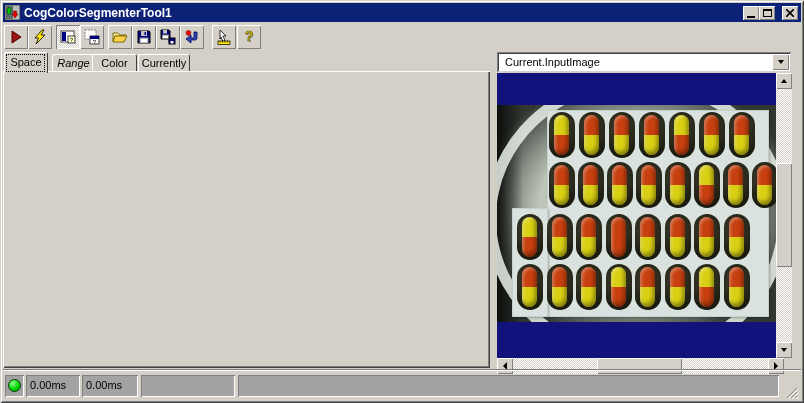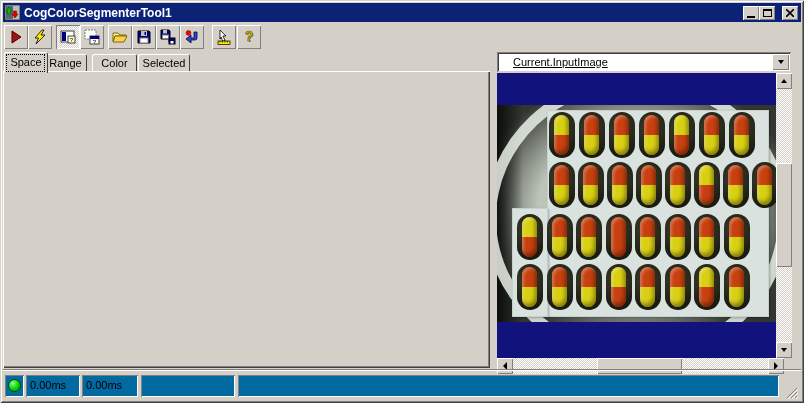--- a/index.html
+++ b/index.html
@@ -43,41 +43,41 @@
   .tri-up{width:0;height:0;border-left:3px solid transparent;border-right:3px solid transparent;border-bottom:4px solid #808080;}
   .tri-down{width:0;height:0;border-left:3px solid transparent;border-right:3px solid transparent;border-top:4px solid #808080;}
   .tri-up.black{border-bottom-color:#000;}
   .tri-down.black{border-top-color:#000;}
   .tri-left{width:0;height:0;border-top:4px solid transparent;border-bottom:4px solid transparent;border-right:4px solid #000;}
   .tri-right{width:0;height:0;border-top:4px solid transparent;border-bottom:4px solid transparent;border-left:4px solid #000;}
   .btn{position:absolute;top:338px;height:23px;text-align:center;padding-top:5px;cursor:default;}
   
   .combo{left:497px;top:52px;width:294px;height:20px;background:#fff;
     box-shadow: inset 1px 1px 0 #808080, inset -1px -1px 0 #d4d0c8, inset 2px 2px 0 #404040;}
-  .combotext{position:absolute;left:16px;top:4px;text-decoration:underline;}
+  .combotext{position:absolute;left:8px;top:4px;}
   .combobtn{position:absolute;right:2px;top:2px;width:17px;height:16px;display:flex;align-items:center;justify-content:center;}
   .viewer{left:497px;top:73px;width:279px;height:285px;background:#12127c;overflow:hidden;}
   .photo{position:absolute;left:0;top:32px;width:279px;height:217px;overflow:hidden;
     background:
       linear-gradient(90deg, rgba(8,10,8,0.92) 0px, rgba(8,10,8,0) 26px),
       radial-gradient(ellipse 170px 140px at 140px 105px, rgba(0,0,0,0) 58%, rgba(14,19,15,0.8) 96%),
       #bdc4b8;}
   .ring{position:absolute;left:-12px;top:-30px;width:304px;height:287px;border-radius:50%;
     border:11px solid rgba(233,240,230,0.85);}
   .pack{position:absolute;background:#d9e2de;border:1px solid #c6d0cc;box-shadow:1px 1px 2px rgba(0,0,0,0.25);}
   .well{position:absolute;width:26px;height:46px;border-radius:13px;
     background:radial-gradient(circle at 40% 35%, #3c3c2c, #1b1b10 75%);}
   .capsule{position:absolute;left:5px;top:3px;width:15px;height:40px;border-radius:8px;
     box-shadow: inset -2px -3px 4px rgba(0,0,0,0.4), inset 2px 2px 3px rgba(255,255,255,0.30);}
   
   .sbbtn{display:flex;align-items:center;justify-content:center;}
   .vscroll{left:776px;top:73px;width:16px;height:285px;}
   .hscroll{left:497px;top:358px;width:287px;height:16px;}
   
-  .statuspanel{position:absolute;top:375px;height:22px;background:#0369a1;
+  .statuspanel{position:absolute;top:375px;height:22px;background:#a3a3a3;
     box-shadow: inset 1px 1px 0 #808080, inset -1px -1px 0 #fff;padding:4px 0 10px 4px;}
   .led{position:absolute;left:8px;top:379px;width:13px;height:13px;border-radius:50%;
     border:1px solid #003c00;background:radial-gradient(circle at 35% 30%, #8cff8c, #00d400 55%, #009600);}
   .sep-line{left:3px;top:369px;width:798px;height:2px;border-top:1px solid #808080;border-bottom:1px solid #fff;}
   .minisep{position:absolute;top:79px;width:2px;height:17px;border-left:1px solid #808080;border-right:1px solid #fff;}
   .grip{position:absolute;left:786px;top:387px;width:12px;height:12px;}
 </style>
 </head>
 <body>
 
@@ -174,28 +174,28 @@
     <svg width="16" height="16">
       <text x="9" y="13" font-size="14" font-weight="bold" text-anchor="middle" fill="#808080">?</text>
       <text x="8" y="12" font-size="14" font-weight="bold" text-anchor="middle" fill="#c8b400" stroke="#6a5e00" stroke-width="0.5">?</text>
     </svg>
   </div>
 
   <div class="tab active" style="left:4px;width:44px;">
     <div class="tabfocus"></div>
     <span>Space</span>
   </div>
-  <div class="tab" style="left:44px;width:43px;">
+  <div class="tab" style="left:52px;width:43px;font-style:italic;">
     <span>Range</span>
   </div>
   <div class="tab" style="left:92px;width:45px;">
     <span>Color</span>
   </div>
   <div class="tab" style="left:138px;width:52px;">
-    <span>Selected</span>
+    <span>Currently</span>
   </div>
 
   <div class="abs tabpage raised"></div>
 
   <div class="abs" style="left:6px;top:79px;width:3px;height:17px;border-left:2px dotted #9a968c;"></div>
   <div class="abs" style="left:15px;top:78px;width:22px;height:20px;display:flex;align-items:center;justify-content:center;">
     <svg width="18" height="16">
       <rect x="3.5" y="4.5" width="13" height="9" fill="none" stroke="#000" stroke-dasharray="2 1"></rect>
       <path d="M4.5,0.5 L5.6,3.4 L8.5,4.5 L5.6,5.6 L4.5,8.5 L3.4,5.6 L0.5,4.5 L3.4,3.4 Z" fill="#ffe800" stroke="#7a6a00" stroke-width="0.6"></path>
     </svg>

